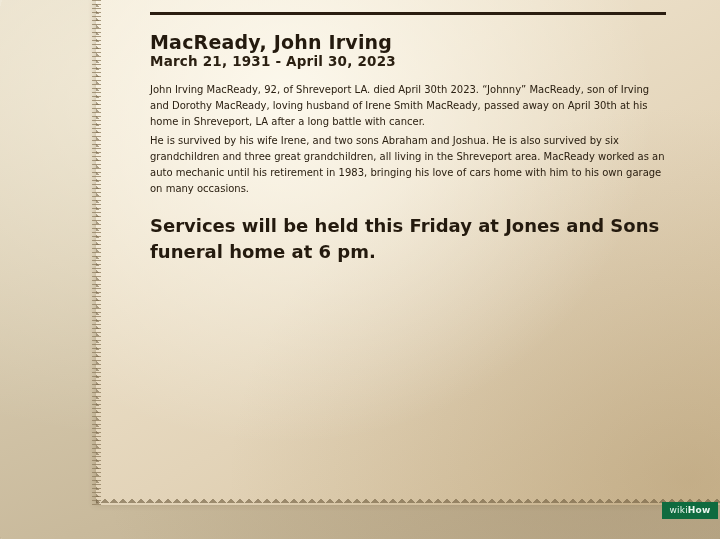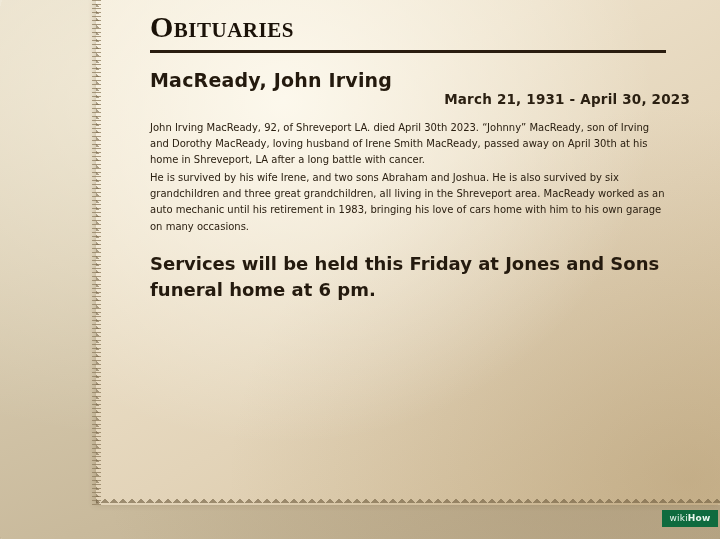--- a/index.html
+++ b/index.html
@@ -138,21 +138,20 @@
     letter-spacing: 0.2px;
     color: #241a0e;
   }
   .dates {
     font-family: "DejaVu Sans", sans-serif;
     font-weight: bold;
     font-size: 13.5px;
     letter-spacing: 0.2px;
     color: #2b2012;
     margin-bottom: 13px;
-    text-align: right;
   }
 
   .body-para {
     font-family: "DejaVu Sans", sans-serif;
     font-size: 10px;
     line-height: 1.62;
     color: #2b2012;
     margin: 0 0 2px 0;
     width: 520px;
   }
@@ -164,21 +163,21 @@
     line-height: 1.45;
     color: #241a0e;
     margin-top: 16px;
     width: 520px;
   }
 
   
   .watermark {
     position: absolute;
     right: 2px;
-    bottom: 12px;
+    bottom: 20px;
     width: 56px;
     height: 17px;
     background: #0f6b3f;
     color: #eaf6ee;
     font-family: "DejaVu Sans", sans-serif;
     font-size: 9px;
     line-height: 17px;
     text-align: center;
     letter-spacing: 0.2px;
   }
@@ -189,21 +188,20 @@
 
 <div class="page">
 
   <div class="clipping"></div>
   <div class="edge-left"></div>
   <div class="edge-zig"></div>
   <div class="edge-bottom"></div>
 
   <div class="content">
 
-    <div class="masthead" style="font-variant: normal; font-size: 21px;"><span class="cap">O</span>BITUARIES</div>
     <div class="rule"></div>
 
     <div class="deceased-name">MacReady, John Irving</div>
     <div class="dates">March 21, 1931 - April 30, 2023</div>
 
     <p class="body-para">John Irving MacReady, 92, of Shreveport LA. died April 30th 2023. “Johnny” MacReady, son of Irving and Dorothy MacReady, loving husband of Irene Smith MacReady, passed away on April 30th at his home in Shreveport, LA after a long battle with cancer.</p>
     <p class="body-para">He is survived by his wife Irene, and two sons Abraham and Joshua. He is also survived by six grandchildren and three great grandchildren, all living in the Shreveport area. MacReady worked as an auto mechanic until his retirement in 1983, bringing his love of cars home with him to his own garage on many occasions.</p>
 
     <div class="services">Services will be held this Friday at Jones and Sons funeral home at 6 pm.</div>
 

